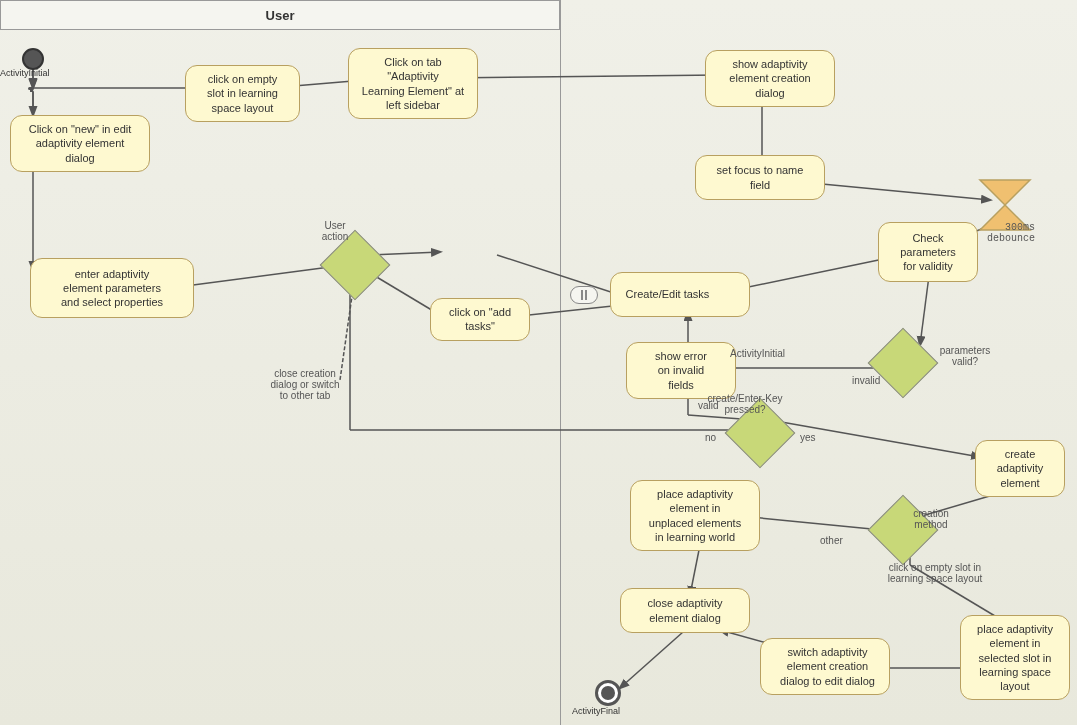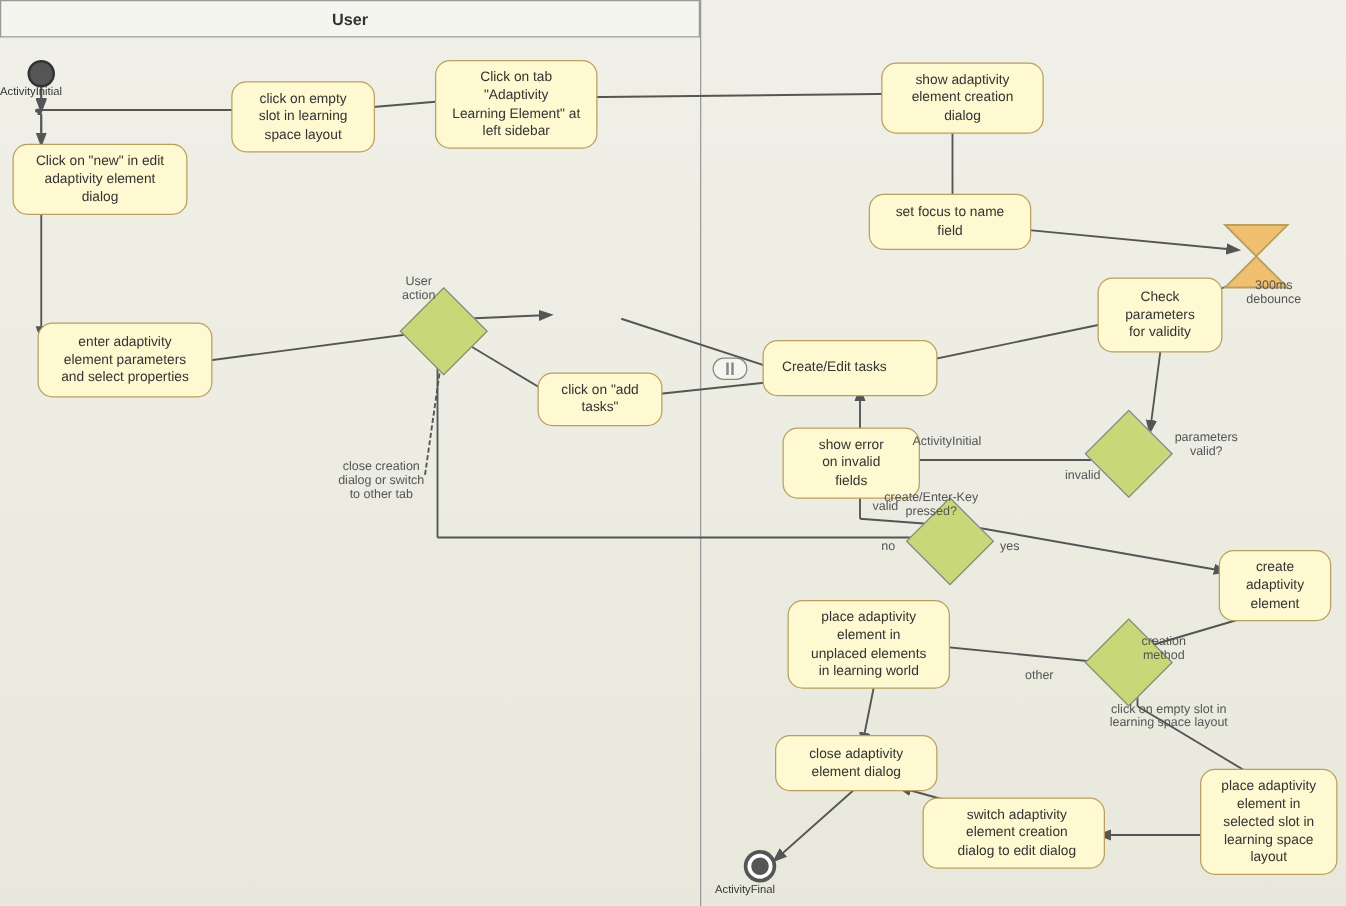--- a/index.html
+++ b/index.html
@@ -237,29 +237,29 @@
 
   <div class="node rounded-rect" style="left:695px; top:155px; width:130px; min-height:45px;">
     set focus to name<br>field
   </div>
 
   <div style="position:absolute; left:975px; top:175px;">
     <svg width="60" height="60">
       <polygon points="5,5 55,5 30,30" fill="#f0c070" stroke="#b8a060" stroke-width="1.5"></polygon>
       <polygon points="5,55 55,55 30,30" fill="#f0c070" stroke="#b8a060" stroke-width="1.5"></polygon>
     </svg>
-    <div class="label-text" style="position:relative; top:-15px; left:14px; width:60px; font-size:10px; text-align:center; color:#555;">300ms<br>debounce</div>
+    <div class="label-text" style="position:relative; top:-15px; left:0px; width:60px; font-size:10px; text-align:right; color:#555;font-family:Liberation Mono, monospace;">300ms<br>debounce</div>
   </div>
 
   <div class="diamond-container" style="left:330px; top:240px; width:50px; height:50px;">
     <div class="diamond"></div>
   </div>
   <div class="label-text" style="left:300px; top:220px; width:70px;">User<br>action</div>
 
-  <div class="node rounded-rect" style="left:30px; top:258px; width:140px; min-height:60px;">
+  <div class="node rounded-rect" style="left:30px; top:258px; width:164px; min-height:60px;">
     enter adaptivity<br>element parameters<br>and select properties
   </div>
 
 
   <div class="node rounded-rect" style="left:430px; top:298px; width:100px; min-height:40px;">
     click on "add<br>tasks"
   </div>
 
   <div style="position:absolute; left:610px; top:272px;">
     <div class="node rounded-rect" style="width:140px; min-height:45px; padding-right:35px;">
@@ -311,21 +311,21 @@
   <div class="node rounded-rect" style="left:630px; top:480px; width:130px; min-height:70px;">
     place adaptivity<br>element in<br>unplaced elements<br>in learning world
   </div>
 
   <div class="label-text" style="left:875px; top:562px; width:120px; text-align:center;">click on empty slot in<br>learning space layout</div>
 
   <div class="node rounded-rect" style="left:620px; top:588px; width:130px; min-height:45px;">
     close adaptivity<br>element dialog
   </div>
 
-  <div class="node rounded-rect" style="left:738px; top:638px; width:146px; min-height:55px;padding-left:15px;">
+  <div class="node rounded-rect" style="left:760px; top:638px; width:130px; min-height:55px;padding-left:15px;">
     switch adaptivity<br>element creation<br>dialog to edit dialog
   </div>
 
   <div class="node rounded-rect" style="left:960px; top:615px; width:110px; min-height:75px;">
     place adaptivity<br>element in<br>selected slot in<br>learning space<br>layout
   </div>
 
   <div class="circle-final" style="left:595px; top:680px;">
     <div class="circle-final-inner"></div>
   </div>

